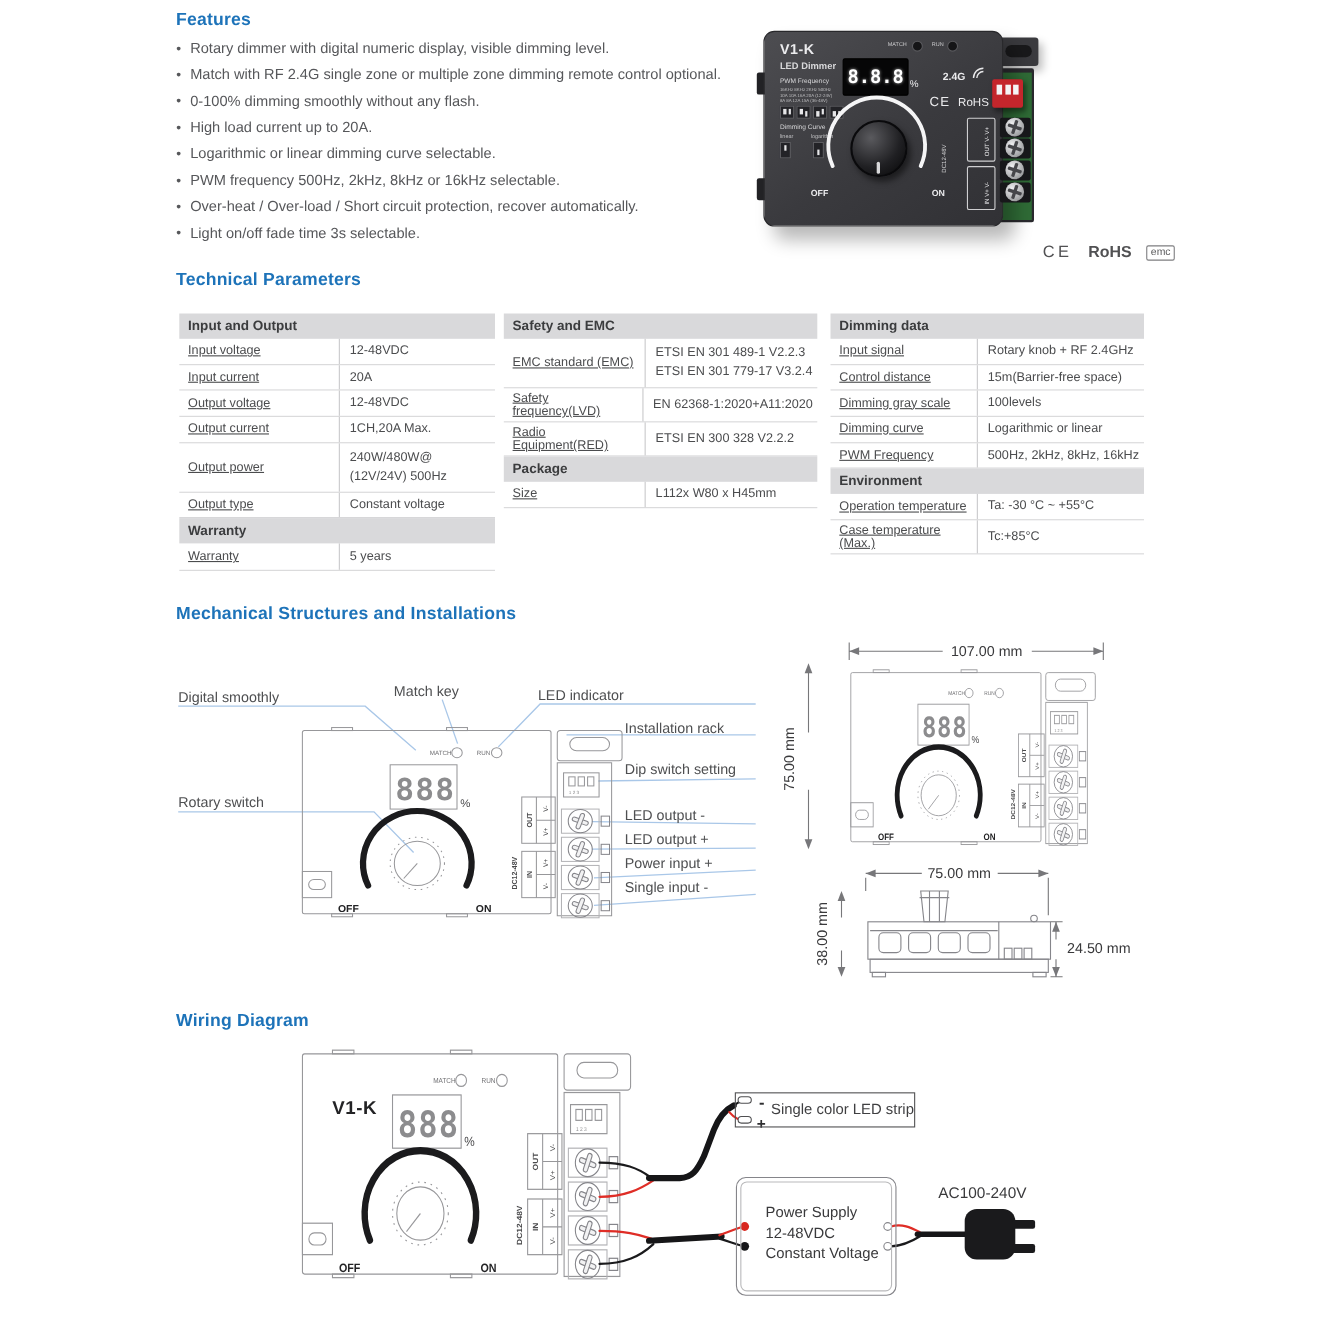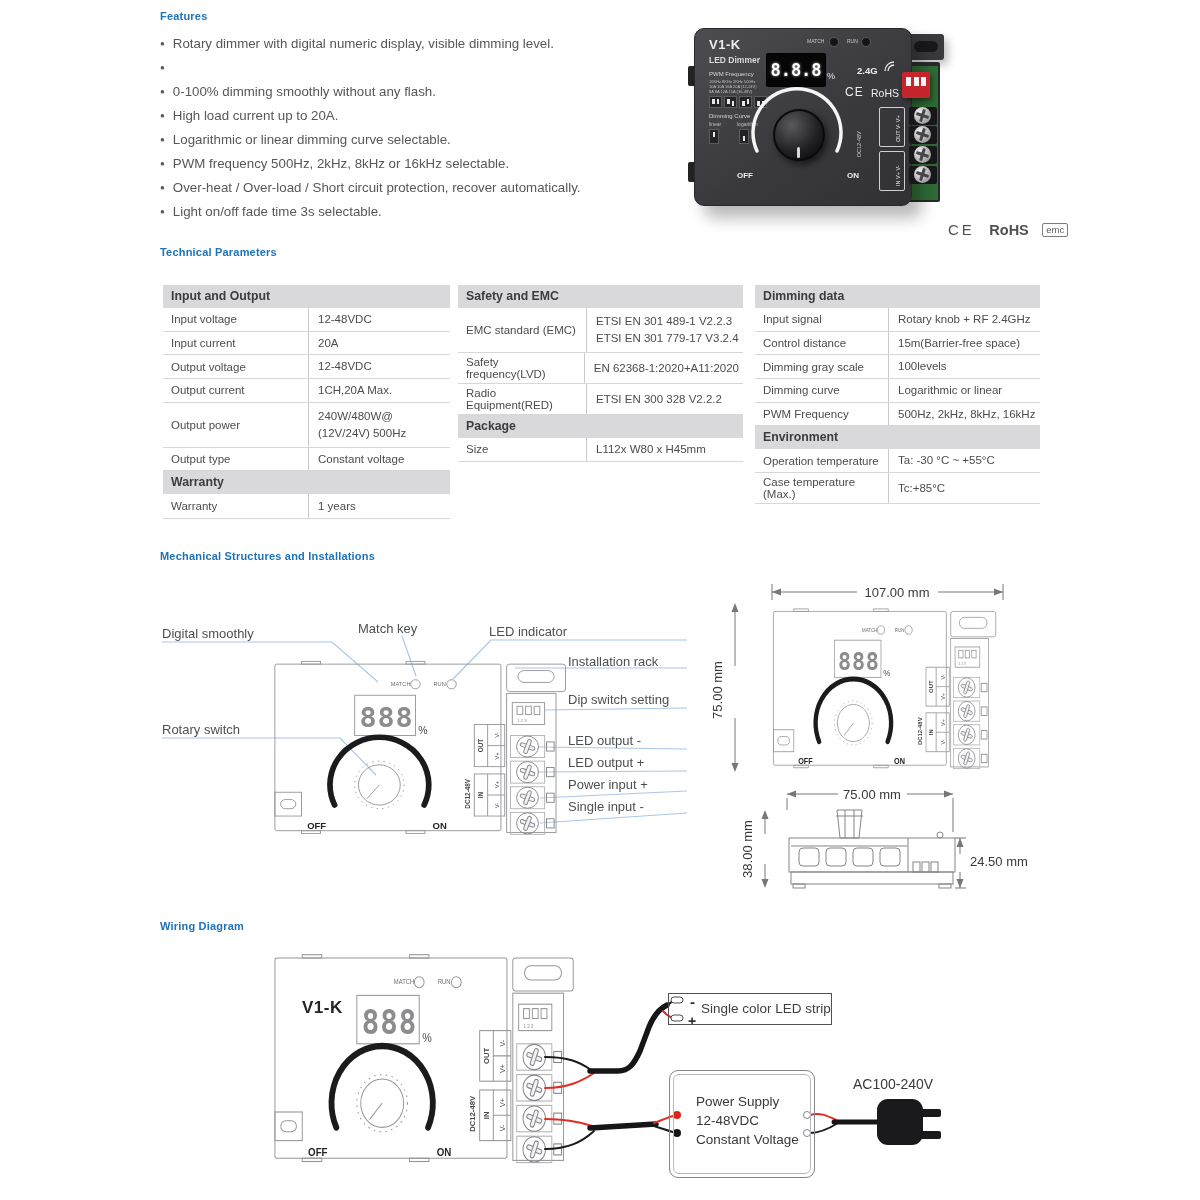--- a/index.html
+++ b/index.html
@@ -1,31 +1,31 @@
 <!DOCTYPE html>
 <html><head>
 <meta charset="utf-8">
 <style>
   html,body{margin:0;padding:0;background:#fff;}
   .page{position:relative;width:1200px;height:1200px;background:#fff;overflow:hidden;
         font-family:"Liberation Sans",sans-serif;color:#4c4d4f;}
   .abs{position:absolute;}
   .nw{white-space:nowrap;}
-  .sec-title{font-size:11px;font-weight:600;color:#1d73b9;letter-spacing:.2px;}
+  .sec-title{font-size:16px;font-weight:600;color:#1d73b9;letter-spacing:.2px;}
   
   .feat-list{list-style:none;margin:0;padding:0;}
   .feat-list li{height:23.9px;display:flex;align-items:center;font-size:13.3px;color:#56575a;}
   .feat-list .blt{font-size:8px;margin-right:8px;color:#56575a;}
   
   .tp{position:absolute;font-size:11.5px;color:#4b4c4e;}
   .tp-head{background:#d9d9db;color:#3b3c3e;font-weight:600;font-size:12.3px;
            height:23px;line-height:23px;padding-left:8px;}
   .tp-row{display:flex;border-bottom:1px solid #d7d7d9;min-height:22px;align-items:center;}
   .tp-row.h2x{min-height:44px;}
-  .tp-l{padding:3px 4px 3px 8px;box-sizing:border-box;align-self:stretch;display:flex;align-items:center;}
+  .tp-l{padding:3px 4px 3px 8px;box-sizing:border-box;align-self:stretch;display:flex;align-items:center;text-decoration:underline;}
   .tp-v{flex:1;border-left:1px solid #c9c9cb;padding:3px 4px 3px 9px;align-self:stretch;
         display:flex;flex-direction:column;justify-content:center;}
   .tp-v div{line-height:1.45;white-space:nowrap;}
   .t1 .tp-l{width:145px;} .t2 .tp-l{width:128px;} .t3 .tp-l{width:133px;}
   
   .co-label{position:absolute;font-size:13px;color:#4e4f51;white-space:nowrap;}
   
   .photo-txt{position:absolute;color:#ececee;white-space:nowrap;}
   .scr{position:absolute;width:17px;height:17px;border-radius:50%;
        background:radial-gradient(circle at 35% 32%,#f0f0f2,#a7a8aa 65%,#7d7e80);}
@@ -137,20 +137,21 @@
   </svg>
 
   <div class="abs sec-title" style="left:160px;top:10px">Features</div>
   <ul class="abs feat-list" style="left:160px;top:32px">
     <li>
         <span class="blt">●</span>
         <span>Rotary dimmer with digital numeric display, visible dimming level.</span>
       </li>
     <li>
         <span class="blt">●</span>
+        <span>Match with RF 2.4G single zone or multiple zone dimming remote control optional.</span>
       </li>
     <li>
         <span class="blt">●</span>
         <span>0-100% dimming smoothly without any flash.</span>
       </li>
     <li>
         <span class="blt">●</span>
         <span>High load current up to 20A.</span>
       </li>
     <li>
@@ -312,21 +313,21 @@
     <div class="tp-row">
         <div class="tp-l">Output type</div>
         <div class="tp-v">
           <div>Constant voltage</div>
         </div>
       </div>
     <div class="tp-head">Warranty</div>
     <div class="tp-row" style="min-height:24px">
         <div class="tp-l">Warranty</div>
         <div class="tp-v">
-          <div>1 years</div>
+          <div>5 years</div>
         </div>
       </div>
   </div>
 
   <div class="tp t2" style="left:458px;top:285px;width:285px">
     <div class="tp-head">Safety and EMC</div>
     <div class="tp-row h2x">
         <div class="tp-l">EMC standard (EMC)</div>
         <div class="tp-v">
           <div>ETSI EN 301 489-1 V2.2.3</div>

